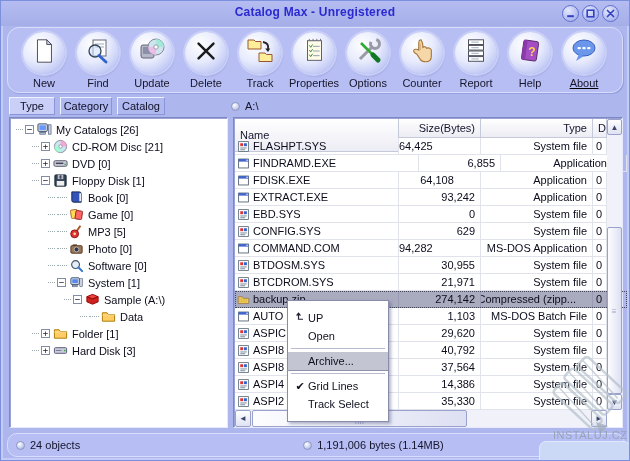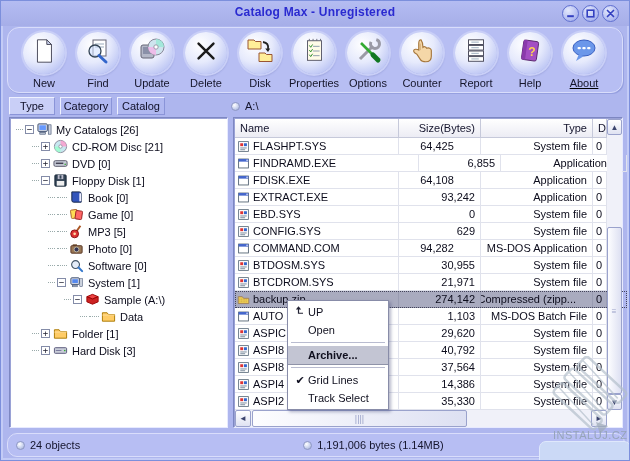--- a/index.html
+++ b/index.html
@@ -56,24 +56,24 @@
   .lrow.sel{outline:1px dotted #44445a;outline-offset:-1px;}
   .ficon{width:13px;height:13px;margin:0 3px 0 2px;flex:none;}
   
   .sb{position:absolute;background:#f0f1f9;}
   .sbtn{position:absolute;background:linear-gradient(#ffffff,#dfe2f2);border:1px solid #9aa2cc;
         box-sizing:border-box;color:#3c456e;font-size:8px;display:flex;align-items:center;justify-content:center;border-radius:2px;}
   .sthumb{position:absolute;background:linear-gradient(90deg,#fdfdff,#dde0f2);border:1px solid #9aa2cc;border-radius:2px;box-sizing:border-box;}
   .grip{position:absolute;left:50%;top:50%;transform:translate(-50%,-50%);color:#9aa2c8;font-size:8px;line-height:3px;letter-spacing:1px;}
   
   .ctx{position:absolute;left:286px;top:299px;width:100px;background:#fff;border:1px solid #888ca8;
-       box-shadow:2px 2px 3px rgba(70,75,120,.4);padding:2px 0;z-index:30;}
+       box-shadow:2px 2px 3px rgba(70,75,120,.4);padding:8px 0;z-index:30;}
   .mi{height:18px;display:flex;align-items:center;font-size:11px;color:#10101f;padding:0 6px 0 4px;}
   .mi .gut{width:16px;flex:none;display:flex;align-items:center;justify-content:center;}
-  .mi.hl{background:#c3c5d3;box-shadow:0 1px 0 #8f93a8;font-weight:bold;}
+  .mi.hl{background:#c3c5d3;box-shadow:0 1px 0 #8f93a8;}
   .msep{height:1px;background:#b9bcd0;margin:3px 3px;}
   
   .status{position:absolute;left:6px;top:432px;width:618px;height:24px;border-radius:10px;
           background:#b7bef3;border:1px solid #d9ddfb;box-sizing:border-box;display:flex;align-items:center;font-size:11px;color:#14142c;}
   
   .wmplane{position:absolute;left:543px;top:355px;z-index:20;opacity:.8;pointer-events:none;}
   .wmbox{position:absolute;left:538px;top:440px;width:92px;height:21px;border-radius:7px 7px 0 0;
          background:#cbd9f6;border:1px solid #dfe8fc;z-index:21;box-sizing:border-box;}
   .wmtext{position:absolute;left:552px;top:428px;font-size:11px;color:#96a4ba;letter-spacing:.5px;z-index:22;}
 </style>
@@ -145,21 +145,21 @@
       </div>
       <div class="tbtn" style="left: 225px;">
         <div class="circ">
           <span><svg width="30" height="30" viewBox="0 0 30 30">
               <path d="M3 4 h6 l1.5 1.5 H16 v7.5 H3 z" fill="#fe9" stroke="#953"></path>
               <path d="M14 17 h6 l1.5 1.5 H27 v7 H14 z" fill="#fe9" stroke="#953"></path>
               <path d="M18 6 q6 1 5 7" fill="none" stroke="#222" stroke-width="1.8"></path>
               <path d="M23 16 l-2.8-3.6 h5 z" fill="#222"></path>
             </svg></span>
         </div>
-        <div class="lbl">Disk</div>
+        <div class="lbl">Track</div>
       </div>
       <div class="tbtn" style="left: 279px;">
         <div class="circ">
           <span><svg width="28" height="28" viewBox="0 0 30 30">
               <rect x="8" y="4" width="15" height="21" fill="#fffbe8" stroke="#556"></rect>
               <path d="M10 4 v-2 M14 4 v-2 M18 4 v-2 M22 4 v-2" stroke="#667"></path>
               <path d="M14 10 h7 M14 15 h7 M14 20 h7" stroke="#89a"></path>
               <path d="M10 9 l1.5 2 2-3 M10 14 l1.5 2 2-3 M10 19 l1.5 2 2-3" stroke="#282" fill="none"></path>
             </svg></span>
         </div>
@@ -388,38 +388,38 @@
             <rect x="1.5" y="5" width="13" height="6" rx="1" fill="#c9cdd9" stroke="#557"></rect>
             <circle cx="12.5" cy="8" r=".9" fill="#3a3"></circle>
             <rect x="3" y="7.5" width="6" height="1" fill="#779"></rect>
           </svg></span>
         <span>Hard Disk [3]</span>
       </div>
     </div>
 
   <div class="panel list">
     <div class="lhead" id="lhead">
-        <div class="hc" style="width: 164px; height: 19px; justify-content: flex-start; padding: 0px 0px 0px 5px;">Name</div>
+        <div class="hc" style="width: 164px; height: 33px; justify-content: flex-start; padding: 0px 0px 0px 5px;">Name</div>
         <div class="hc" style="width: 82px; height: 19px; justify-content: flex-end; padding: 0px 5px 0px 0px;">Size(Bytes)</div>
         <div class="hc" style="width: 112px; height: 19px; justify-content: flex-end; padding: 0px 5px 0px 0px;">Type</div>
         <div class="hc" style="width: 14px; height: 19px; justify-content: flex-start; padding: 0px 0px 0px 5px;">D</div>
       </div>
     <div class="lrows" id="lrows">
         <div class="lrow">
           <div class="lc" style="width:164px">
             <span class="ficon"><svg width="13" height="13" viewBox="0 0 16 16">
                 <rect x="2" y="2" width="12" height="12" fill="#fff" stroke="#567"></rect>
                 <rect x="4" y="4" width="3.6" height="3.6" fill="#d33"></rect>
                 <rect x="8.6" y="4" width="3.6" height="3.6" fill="#36c"></rect>
                 <rect x="4" y="9.2" width="8" height="1.2" fill="#789"></rect>
                 <rect x="4" y="11.4" width="6" height="1.2" fill="#789"></rect>
               </svg></span>
             <span>FLASHPT.SYS</span>
           </div>
-          <div class="lc" style="width:82px;justify-content:center;padding-right:5px">
+          <div class="lc" style="width:82px;justify-content:flex-start;padding-right:5px">
             <span>64,425</span>
           </div>
           <div class="lc" style="width:112px;justify-content:flex-end;padding-right:5px">
             <span>System file</span>
           </div>
           <div class="lc" style="width:14px;padding-left:3px">
             <span>0</span>
           </div>
         </div>
         <div class="lrow">
@@ -523,21 +523,21 @@
         </div>
         <div class="lrow">
           <div class="lc" style="width:164px">
             <span class="ficon"><svg width="13" height="13" viewBox="0 0 16 16">
                 <rect x="2" y="2.5" width="12" height="11" fill="#fff" stroke="#456"></rect>
                 <rect x="2" y="2.5" width="12" height="3.2" fill="#46c"></rect>
                 <circle cx="12.4" cy="4.1" r=".9" fill="#fff"></circle>
               </svg></span>
             <span>COMMAND.COM</span>
           </div>
-          <div class="lc" style="width:82px;justify-content:center;padding-right:5px">
+          <div class="lc" style="width:82px;justify-content:flex-start;padding-right:5px">
             <span>94,282</span>
           </div>
           <div class="lc" style="width:112px;justify-content:flex-end;padding-right:5px">
             <span>MS-DOS Application</span>
           </div>
           <div class="lc" style="width:14px;padding-left:3px">
             <span>0</span>
           </div>
         </div>
         <div class="lrow">

